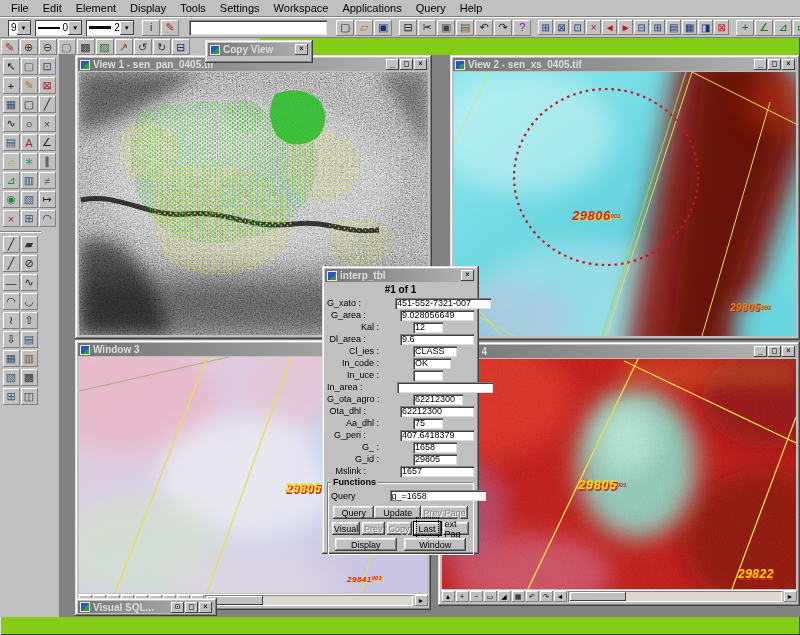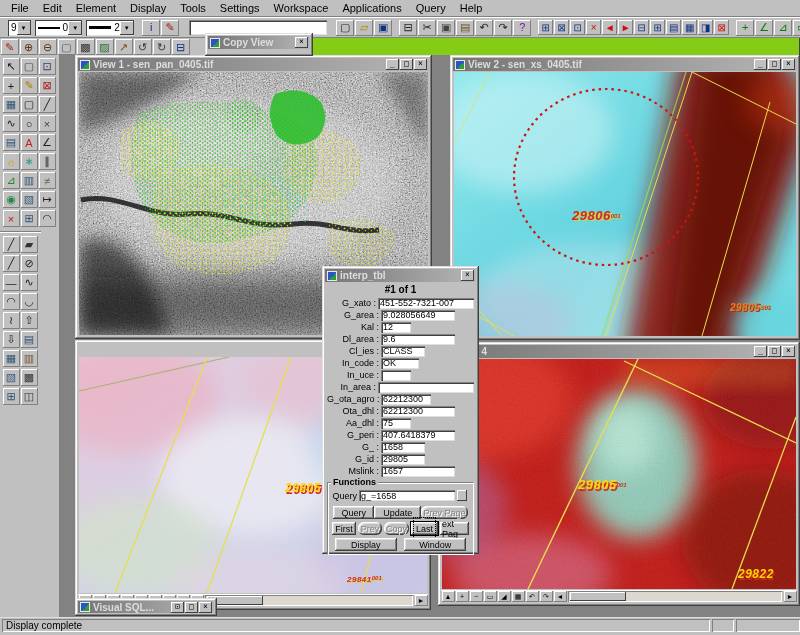--- a/index.html
+++ b/index.html
@@ -55,38 +55,38 @@
         background:#c0c0c0;box-shadow:inset -1px -1px 0 #808080,inset 1px 1px 0 #fff;}
   .hsb{flex:1;height:11px;margin:0 1px;background:#dcd8d0;box-shadow:inset 1px 1px 0 #808080,inset -1px -1px 0 #fff;position:relative;}
   .hsb .thumb{position:absolute;left:2px;top:1px;width:56px;height:9px;background:#c0c0c0;box-shadow:inset -1px -1px 0 #404040,inset 1px 1px 0 #fff;}
   
   #dlg{left:322px;top:266px;width:157px;height:288px;z-index:60;}
   .dlg-body{position:absolute;left:4px;top:18px;right:4px;bottom:4px;font-size:9px;}
   .hdr{text-align:center;font-weight:bold;font-size:10px;height:13px;line-height:12px;}
   .frow{display:flex;align-items:center;height:12px;margin:0 1px;}
   .flabel{width:52px;text-align:right;margin-right:2px;font-size:9px;white-space:nowrap;}
   .fi{height:11px;border:none;outline:none;font-size:9px;padding:0 2px;background:#fff;font-family:"Liberation Sans",sans-serif;
-      box-shadow:inset 1px 1px 0 #808080,inset 2px 2px 0 #404040,inset -1px -1px 0 #dfdfdf;}
+      box-shadow:inset 1px 1px 0 #808080,inset 2px 2px 0 #404040,inset -1px -1px 0 #dfdfdf;margin-left:32px;}
   .w26{width:26px}.w34{width:34px}.w40{width:40px}.w46{width:46px}.w70{width:70px}.w92{width:92px}
   .fgroup{position:relative;margin:5px 1px 0;border:1px solid;border-color:#808080 #fff #fff #808080;padding:5px 3px 3px;box-shadow:1px 1px 0 #fff inset;}
   .fgroup .legend{position:absolute;top:-6px;left:3px;background:#c0c0c0;padding:0 2px;font-weight:bold;font-size:9px;}
   .qrow{display:flex;align-items:center;height:15px;}
   .qrow .flabel{width:26px;}
   .qbox{width:10px;height:11px;margin-left:2px;background:#c0c0c0;box-shadow:inset -1px -1px 0 #404040,inset 1px 1px 0 #fff;}
   .brow{display:flex;align-items:center;margin-top:3px;}
   .dbtn{height:13px;display:inline-flex;align-items:center;justify-content:center;font-size:9px;padding:0 2px;
         background:#c0c0c0;box-shadow:inset -1px -1px 0 #404040,inset 1px 1px 0 #fff,inset -2px -2px 0 #808080,inset 2px 2px 0 #dfdfdf;}
-  .dbtn.disabled{color:#838383;text-shadow:1px 1px 0 #fff;border-radius:6px;}
+  .dbtn.disabled{color:#838383;text-shadow:1px 1px 0 #fff;}
   .dbtn.focused{box-shadow:0 0 0 1px #000,inset -1px -1px 0 #404040,inset 1px 1px 0 #fff,inset -2px -2px 0 #808080,inset 2px 2px 0 #dfdfdf;}
   .dbtn.focused .inner{border:1px dotted #000;padding:6px 2px;}
   
   .status{position:absolute;left:0;top:617px;width:800px;height:18px;background:#c0c0c0;box-shadow:inset 0 1px 0 #dfdfdf;}
   .spanel{position:absolute;top:2px;height:13px;box-shadow:inset 1px 1px 0 #808080,inset -1px -1px 0 #fff;font-size:10px;line-height:13px;padding-left:4px;}
   
-  #copyview{left:205px;top:33px;width:108px;height:23px;z-index:40;}
+  #copyview{left:205px;top:40px;width:108px;height:23px;z-index:40;}
   #view1{left:75px;top:55px;width:357px;height:284px;}
   #view1 .content{left:4px;top:17px;width:349px;height:263px;}
   #view2{left:450px;top:55px;width:350px;height:285px;}
   #view2 .content{left:4px;top:17px;width:342px;height:264px;}
   #window3{left:75px;top:340px;width:356px;height:270px;}
   #window3 .content{left:4px;top:17px;width:348px;height:236px;}
   #view4{left:438px;top:342px;width:362px;height:264px;z-index:10;}
   #view4 .content{left:4px;top:17px;width:354px;height:230px;}
   #vsql{left:75px;top:598px;width:142px;height:18px;z-index:30;}
   #vsql .tbar{top:3px;height:12px;}
@@ -339,20 +339,29 @@
         <line x1="0" y1="210" x2="48" y2="264" stroke="#e6df4c" stroke-width="1"></line>
         <line x1="0" y1="70" x2="36" y2="0" stroke="#e6df4c" stroke-width="1" opacity="0.7"></line>
         <ellipse cx="152" cy="105" rx="92" ry="88" fill="none" stroke="#cc1414" stroke-width="2.2" stroke-dasharray="2.5 4"></ellipse>
       </svg>
       <span class="maplabel lbl-red" style="left:118px;top:136px;font-size:13px"><span>29806</span><span class="sfx">001</span></span>
       <span class="maplabel lbl-orange" style="left:276px;top:230px;font-size:10px"><span>29805</span><span class="sfx">001</span></span>
     </div>
   </div>
 
   <div class="win" id="window3">
+    <div class="tbar">
+      <span class="appico"></span>
+      <span>Window 3</span>
+      <span class="btns">
+        <span class="wbtn">_</span>
+        <span class="wbtn">□</span>
+        <span class="wbtn">×</span>
+      </span>
+    </div>
     <div class="content">
       <svg width="348" height="236" viewBox="0 0 348 236">
         <defs>
           <linearGradient id="g3" x1="0" y1="0" x2="1" y2="1">
             <stop offset="0" stop-color="#e8c8da"></stop>
               <stop offset="0.5" stop-color="#d4d2e8"></stop>
               <stop offset="1" stop-color="#c6d4ea"></stop>
           </linearGradient>
         </defs>
         <rect width="348" height="236" fill="url(#g3)"></rect>
@@ -525,21 +534,21 @@
           <span class="flabel">Query</span>
           <input class="fi w92" value="g_=1658" style="">
           <span class="qbox"></span>
         </div>
         <div class="brow" style="justify-content:space-between;padding:0 2px">
           <span class="dbtn" style="width:40px">Query</span>
           <span class="dbtn" style="width:46px">Update</span>
           <span class="dbtn disabled" style="width:46px">Prev Page</span>
         </div>
         <div class="brow" style="gap:2px;padding:0 1px">
-          <span class="dbtn" style="width:24px">First</span>
+          <span class="dbtn" style="width:24px">Visual</span>
           <span class="dbtn disabled" style="width:24px">Prev</span>
           <span class="dbtn disabled" style="width:24px">Copy</span>
           <span class="dbtn focused" style="width:26px">
               <span class="inner">Last</span>
             </span>
           <span class="dbtn" style="width:30px">ext Pag</span>
         </div>
         <div class="brow" style="justify-content:space-around">
           <span class="dbtn" style="width:58px">Display</span>
           <span class="dbtn" style="width:58px">Window</span>
@@ -553,19 +562,14 @@
       <span class="appico"></span>
       <span>Visual SQL...</span>
       <span class="btns">
         <span class="wbtn">⊡</span>
         <span class="wbtn">□</span>
         <span class="wbtn">×</span>
       </span>
     </div>
   </div>
 
-  <div class="status">
-    <span class="spanel" style="left:2px;width:704px">Display complete</span>
-    <span class="spanel" style="left:712px;width:18px"></span>
-    <span class="spanel" style="left:736px;width:60px"></span>
-  </div>
 
 </div>
 
 </body></html>

